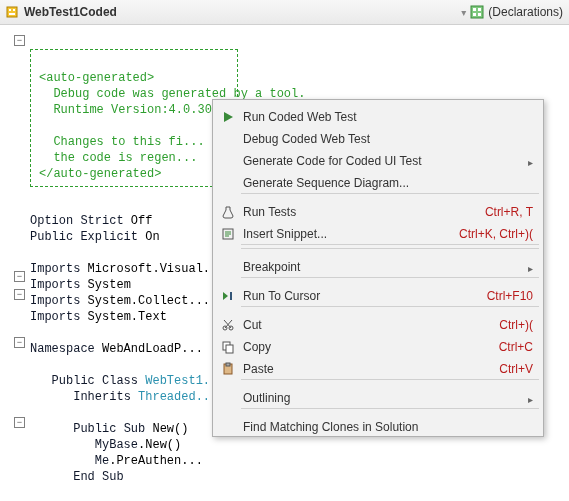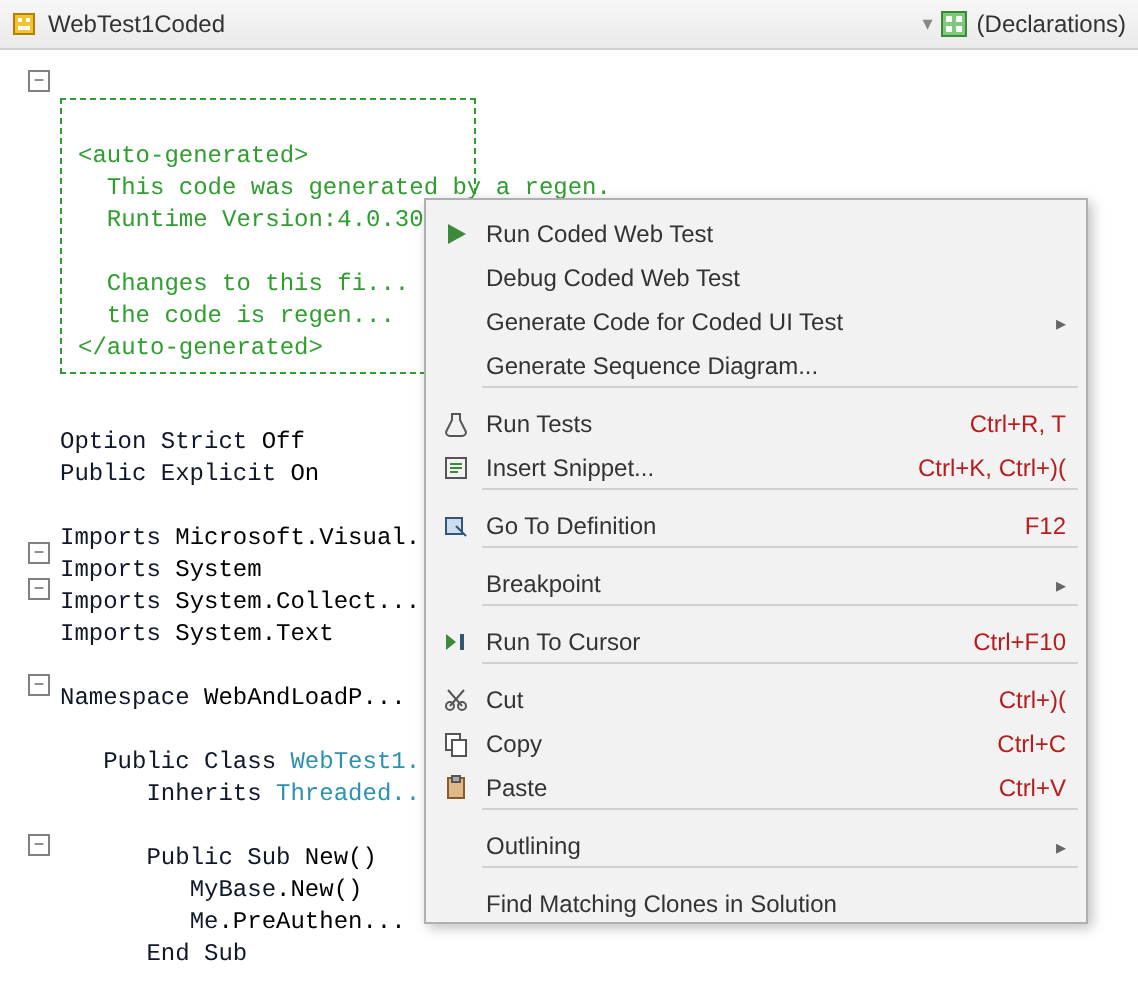--- a/index.html
+++ b/index.html
@@ -1,19 +1,19 @@
 <!DOCTYPE html>
 <html><head>
 <meta charset="utf-8">
 <style>
 html,body{margin:0;padding:0;font-family:"Segoe UI",Tahoma,sans-serif;font-size:12px;background:#fff}
 .wrap{width:569px;height:501px;position:relative;overflow:hidden;background:#fff}
 .topbar{display:flex;align-items:center;height:24px;background:linear-gradient(#f7f7f7,#eaeaea);border-bottom:1px solid #d0d0d0;padding:0 6px;color:#333}
 .topbar .brick{width:12px;height:12px;margin-right:6px;display:inline-block}
-.topbar .title{font-weight:normal}
+.topbar .title{font-weight:bold}
 .topbar .spacer{flex:1}
 .topbar .arrow{color:#888;margin-right:4px;font-size:10px}
 .topbar .decl-icon{width:14px;height:14px;margin-right:4px}
 .editor{position:relative;height:calc(100% - 24px);display:flex}
 .gutter{width:24px;background:#fff;position:relative}
 .outline-box{position:absolute;left:14px;width:9px;height:9px;border:1px solid #808080;background:#fff;font-size:9px;line-height:8px;text-align:center;color:#555;cursor:pointer}
 .code{padding:6px 0 6px 6px;font-family:Consolas,"Courier New",monospace;font-size:12px;line-height:16px;white-space:pre;color:#000}
 .green-box{border:1px dashed #2e9e2e;padding:4px 8px;margin:2px 0 10px 0;color:#2e9e2e;width:190px}
 .kw{color:#0f172a}
 .type{color:#2b91af}
@@ -59,21 +59,21 @@
   <div class="gutter">
     <div class="outline-box" style="top:10px">−</div>
     <div class="outline-box" style="top:246px">−</div>
     <div class="outline-box" style="top:264px">−</div>
     <div class="outline-box" style="top:312px">−</div>
     <div class="outline-box" style="top:392px">−</div>
   </div>
   <div class="code">
 <div class="green-box">
 <span>&lt;auto-generated&gt;</span>
-<span>  This code was generated by a regen.</span>
+<span>  Debug code was generated by a tool.</span>
 <span>  Runtime Version:4.0.30319.17361</span>
 <span> </span>
 <span>  Changes to this fi...</span>
 <span>  the code is regen...</span>
 <span>&lt;/auto-generated&gt;</span>
 </div>
 <span class="kw">Option Strict </span><span>Off</span>
 <span class="kw">Public Explicit </span><span>On</span>
 
 <span class="kw">Imports</span><span> Microsoft.Visual...</span>
@@ -139,30 +139,20 @@
             <rect x="2" y="2" width="10" height="10" fill="none" stroke="#555"></rect>
             <path d="M4 5h6M4 7h6M4 9h4" stroke="#3a8a3a"></path>
           </svg>
         </span>
     <span class="label">Insert Snippet...</span>
         <span class="kbd">Ctrl+K, Ctrl+)(</span>
   </div>
 
   <div class="sep"></div>
 
-  <div class="item">
-    <span class="icon">
-          <svg width="14" height="14">
-            <rect x="2" y="3" width="8" height="8" fill="#cde" stroke="#357"></rect>
-            <path d="M7 7l5 5" stroke="#357"></path>
-          </svg>
-        </span>
-    <span class="label">Go To Definition</span>
-        <span class="kbd">F12</span>
-  </div>
 
   <div class="sep"></div>
 
   <div class="item">
     <span class="icon"></span>
         <span class="label">Breakpoint</span>
         <span class="sub">▸</span>
   </div>
 
   <div class="sep"></div>

